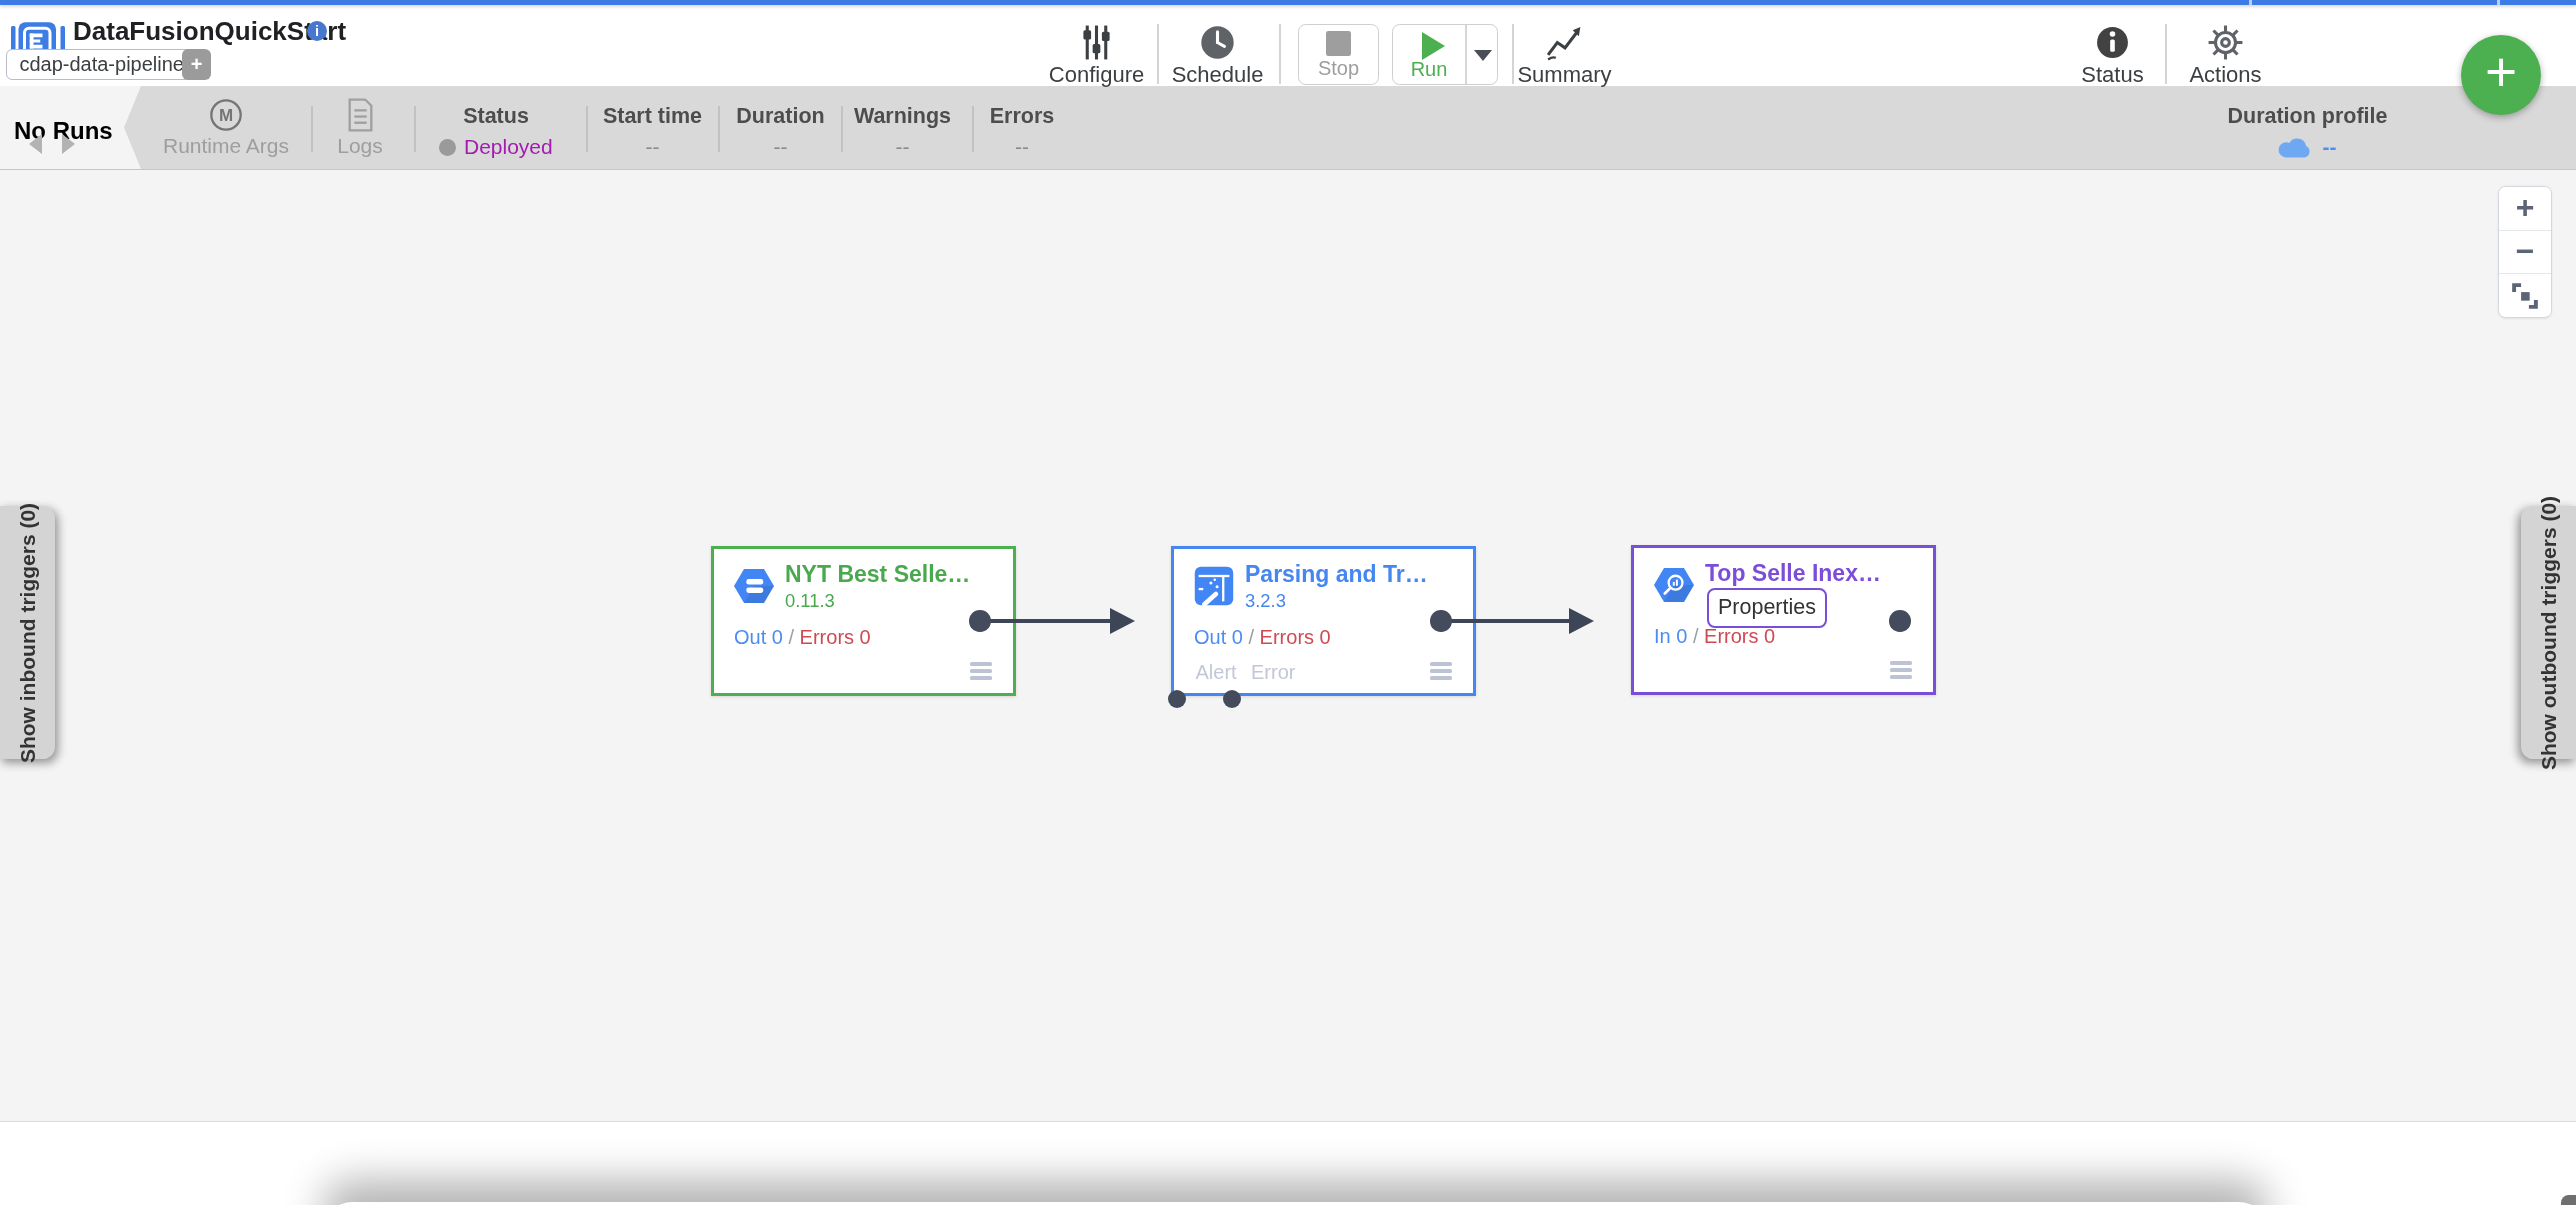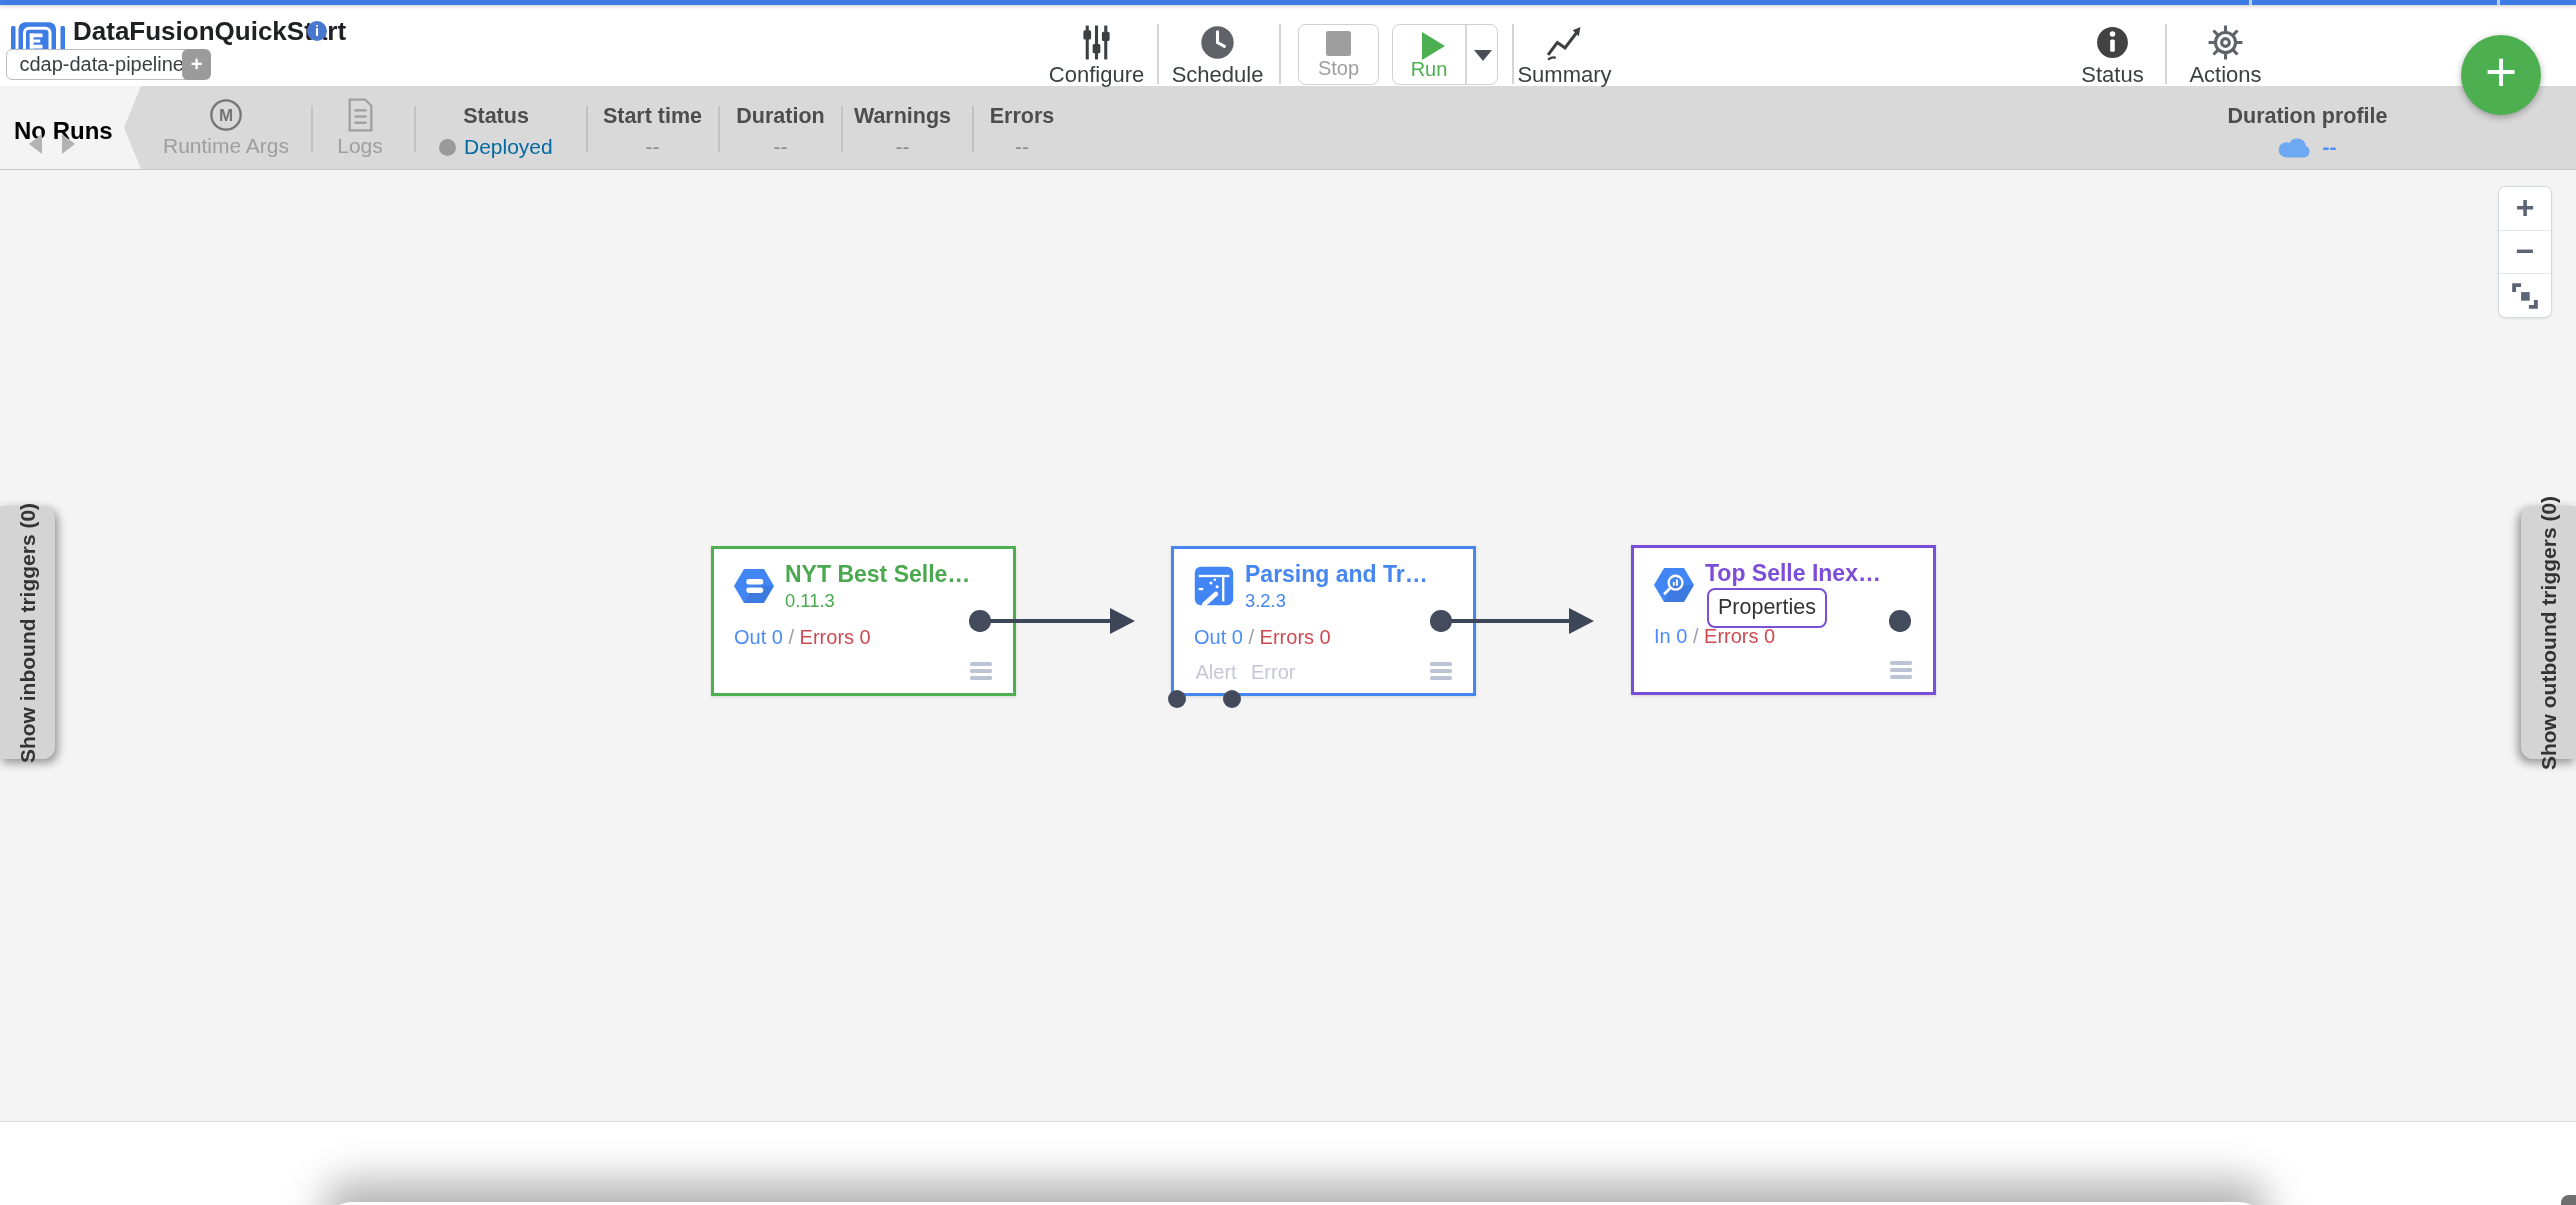--- a/index.html
+++ b/index.html
@@ -56,21 +56,21 @@
   .chev { width:0; height:0; display:inline-block; }
   .chev-left { border-top:10.7px solid transparent; border-bottom:10.7px solid transparent; border-right:13px solid #b3b3b3; margin-right:20px; }
   .chev-right { border-top:10.7px solid transparent; border-bottom:10.7px solid transparent; border-left:13px solid #b3b3b3; }
 
   .sb-item { position:absolute; top:0; height:83px; text-align:center; }
   .sb-icon { position:absolute; left:0; right:0; top:12.3px; height:34px; }
   .sb-sub { position:absolute; left:0; right:0; bottom:10.7px; font-size:21px; color:#9e9e9e; }
   .sb-sep { position:absolute; top:20px; width:1.5px; height:46px; background:#c2c2c2; }
   .sb-col-label { position:absolute; left:0; right:0; top:18.4px; font-size:21.5px; font-weight:bold; color:#4d4d4d; }
   .sb-col-value { position:absolute; left:0; right:0; top:49px; font-size:21px; color:#8a8a8a; }
-  .deploy-wrap { color:#0369a1; }
+  .deploy-wrap { color:#a21caf; }
   .deploy-dot { display:inline-block; width:17px; height:17px; border-radius:50%; background:#9a9a9a;
                 margin-right:7.7px; vertical-align:-1.5px; }
   .cp-value { color:#4b8cf5; font-weight:bold; }
   .cloud { display:inline-block; vertical-align:-4.6px; margin-right:9.2px; }
 
   
   .canvas { position:absolute; left:0; top:170px; width:2576px; height:952px; background:#f4f4f5;
             border-bottom:1.5px solid #dcdcdc; }
 
   .zoom-panel { position:absolute; left:2498px; top:16px; width:54px; height:132px; background:#fff;

